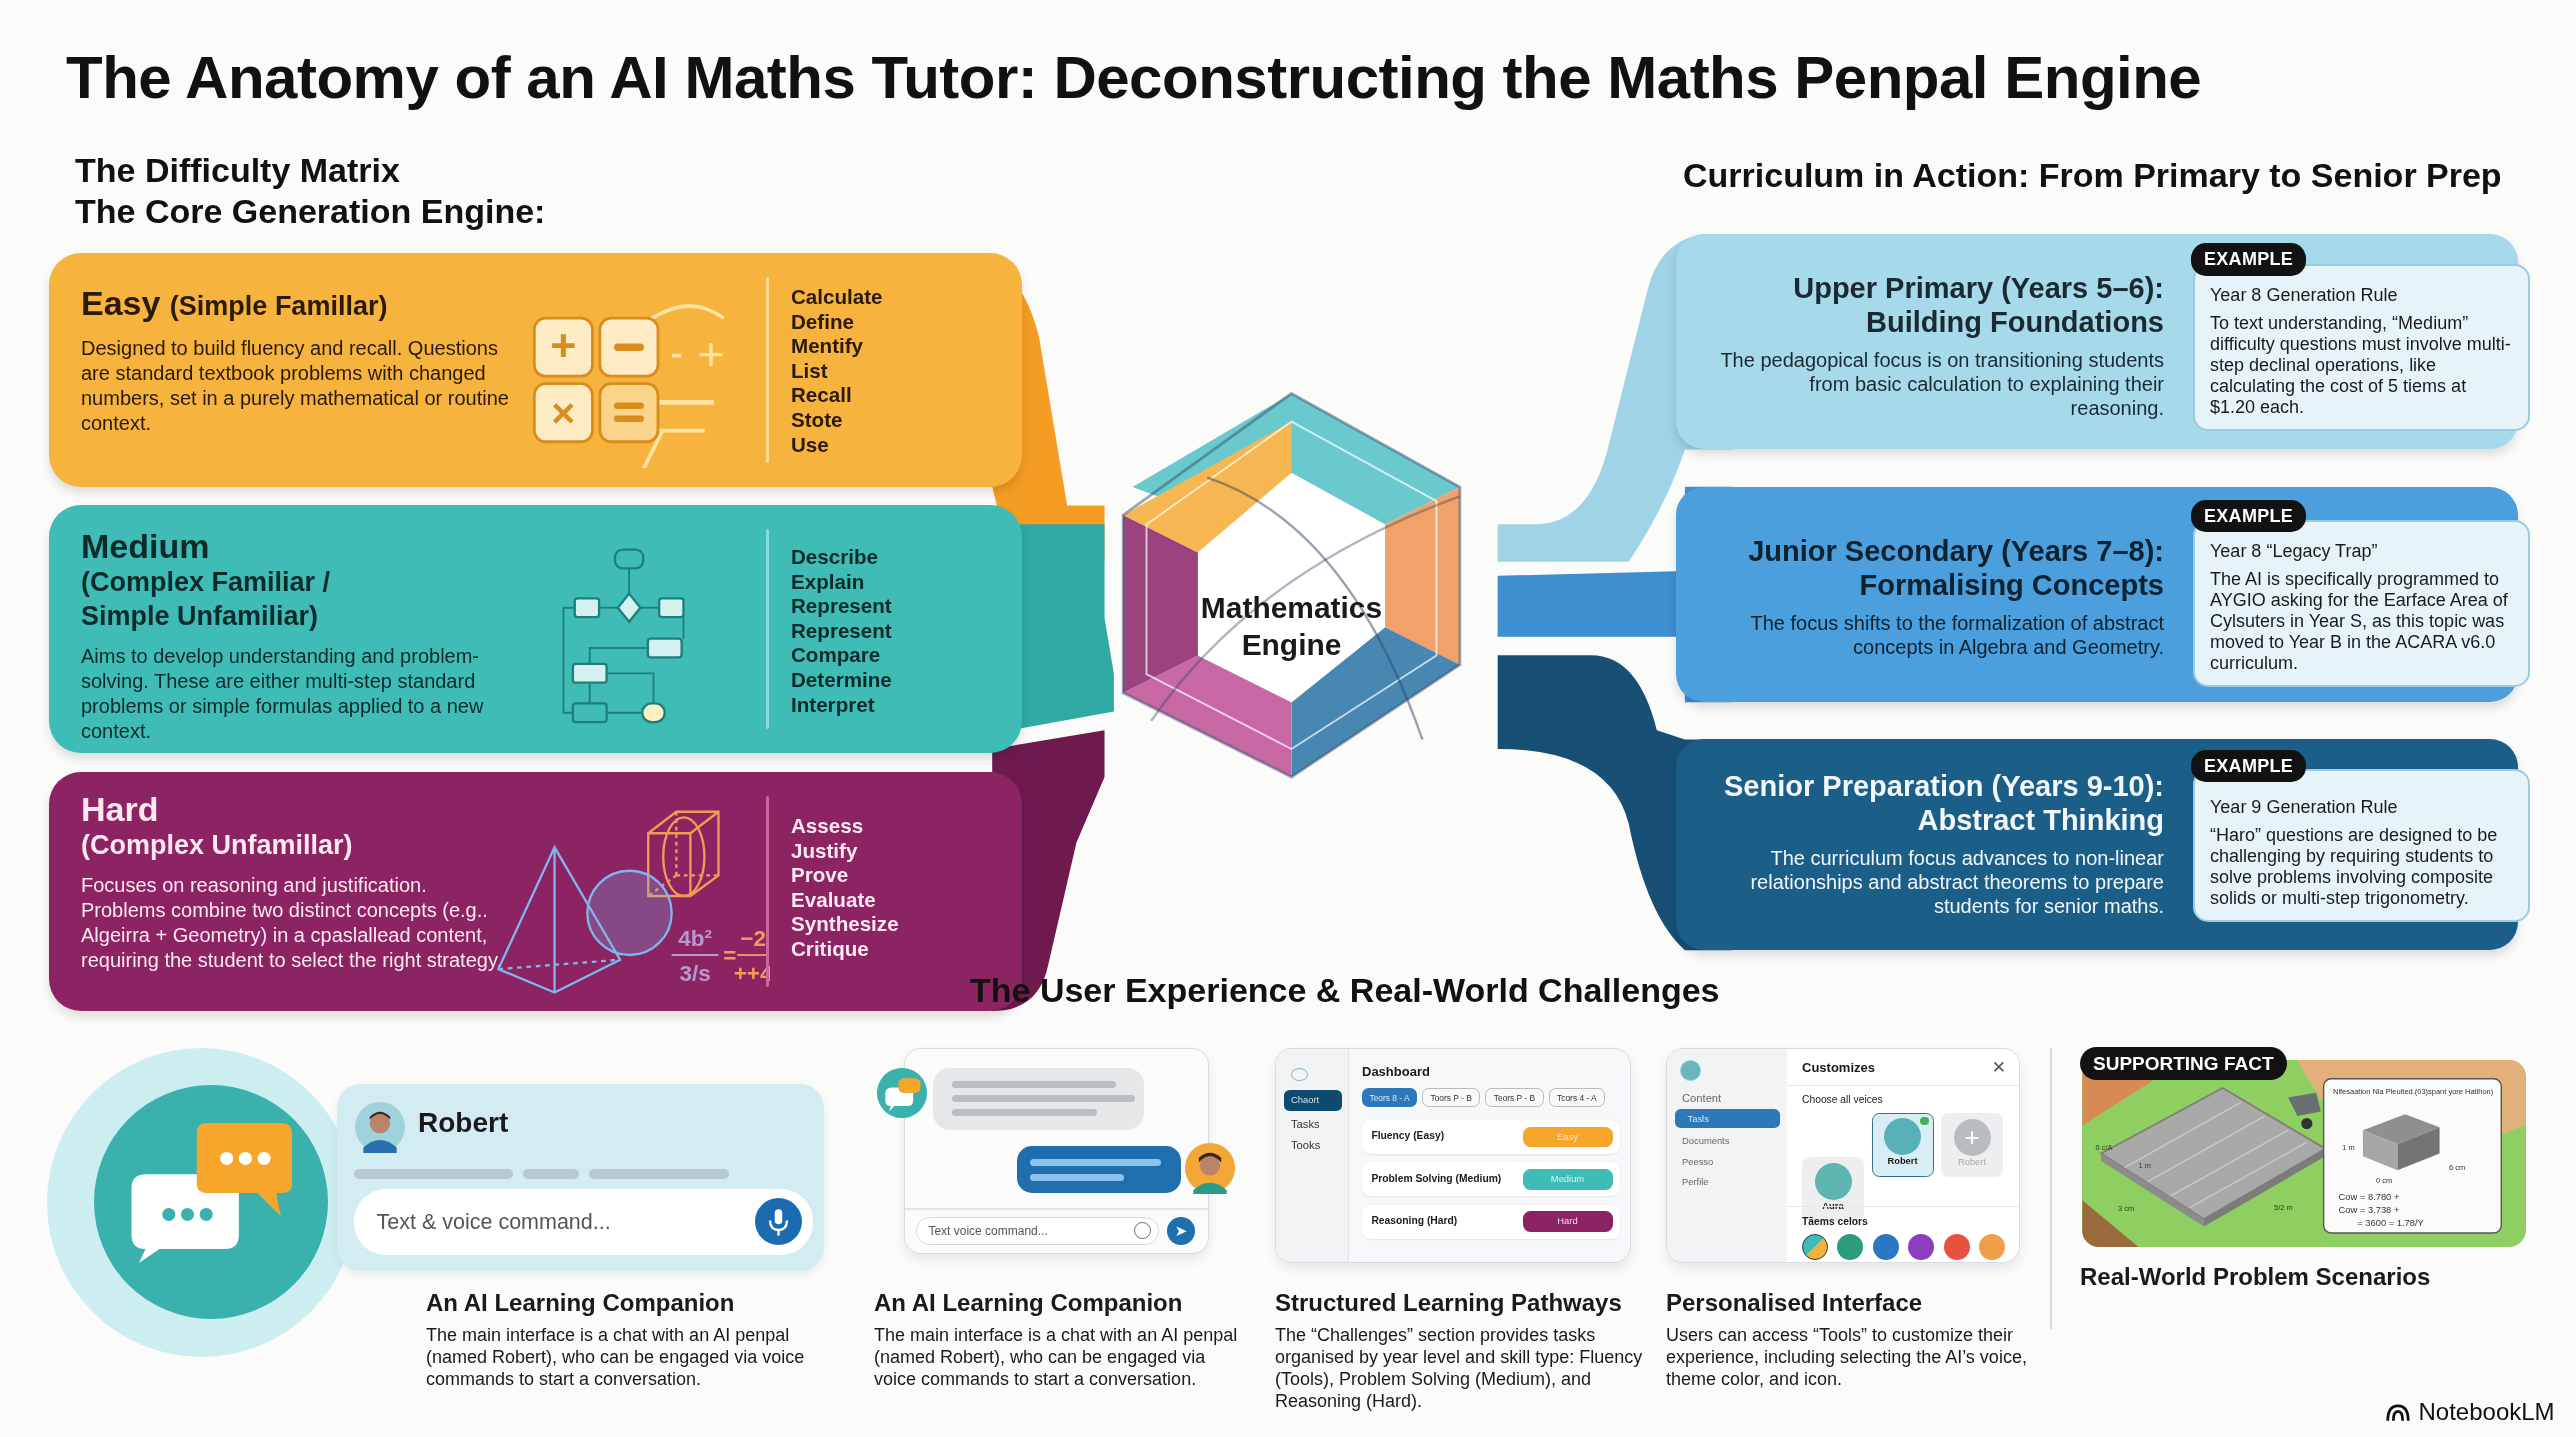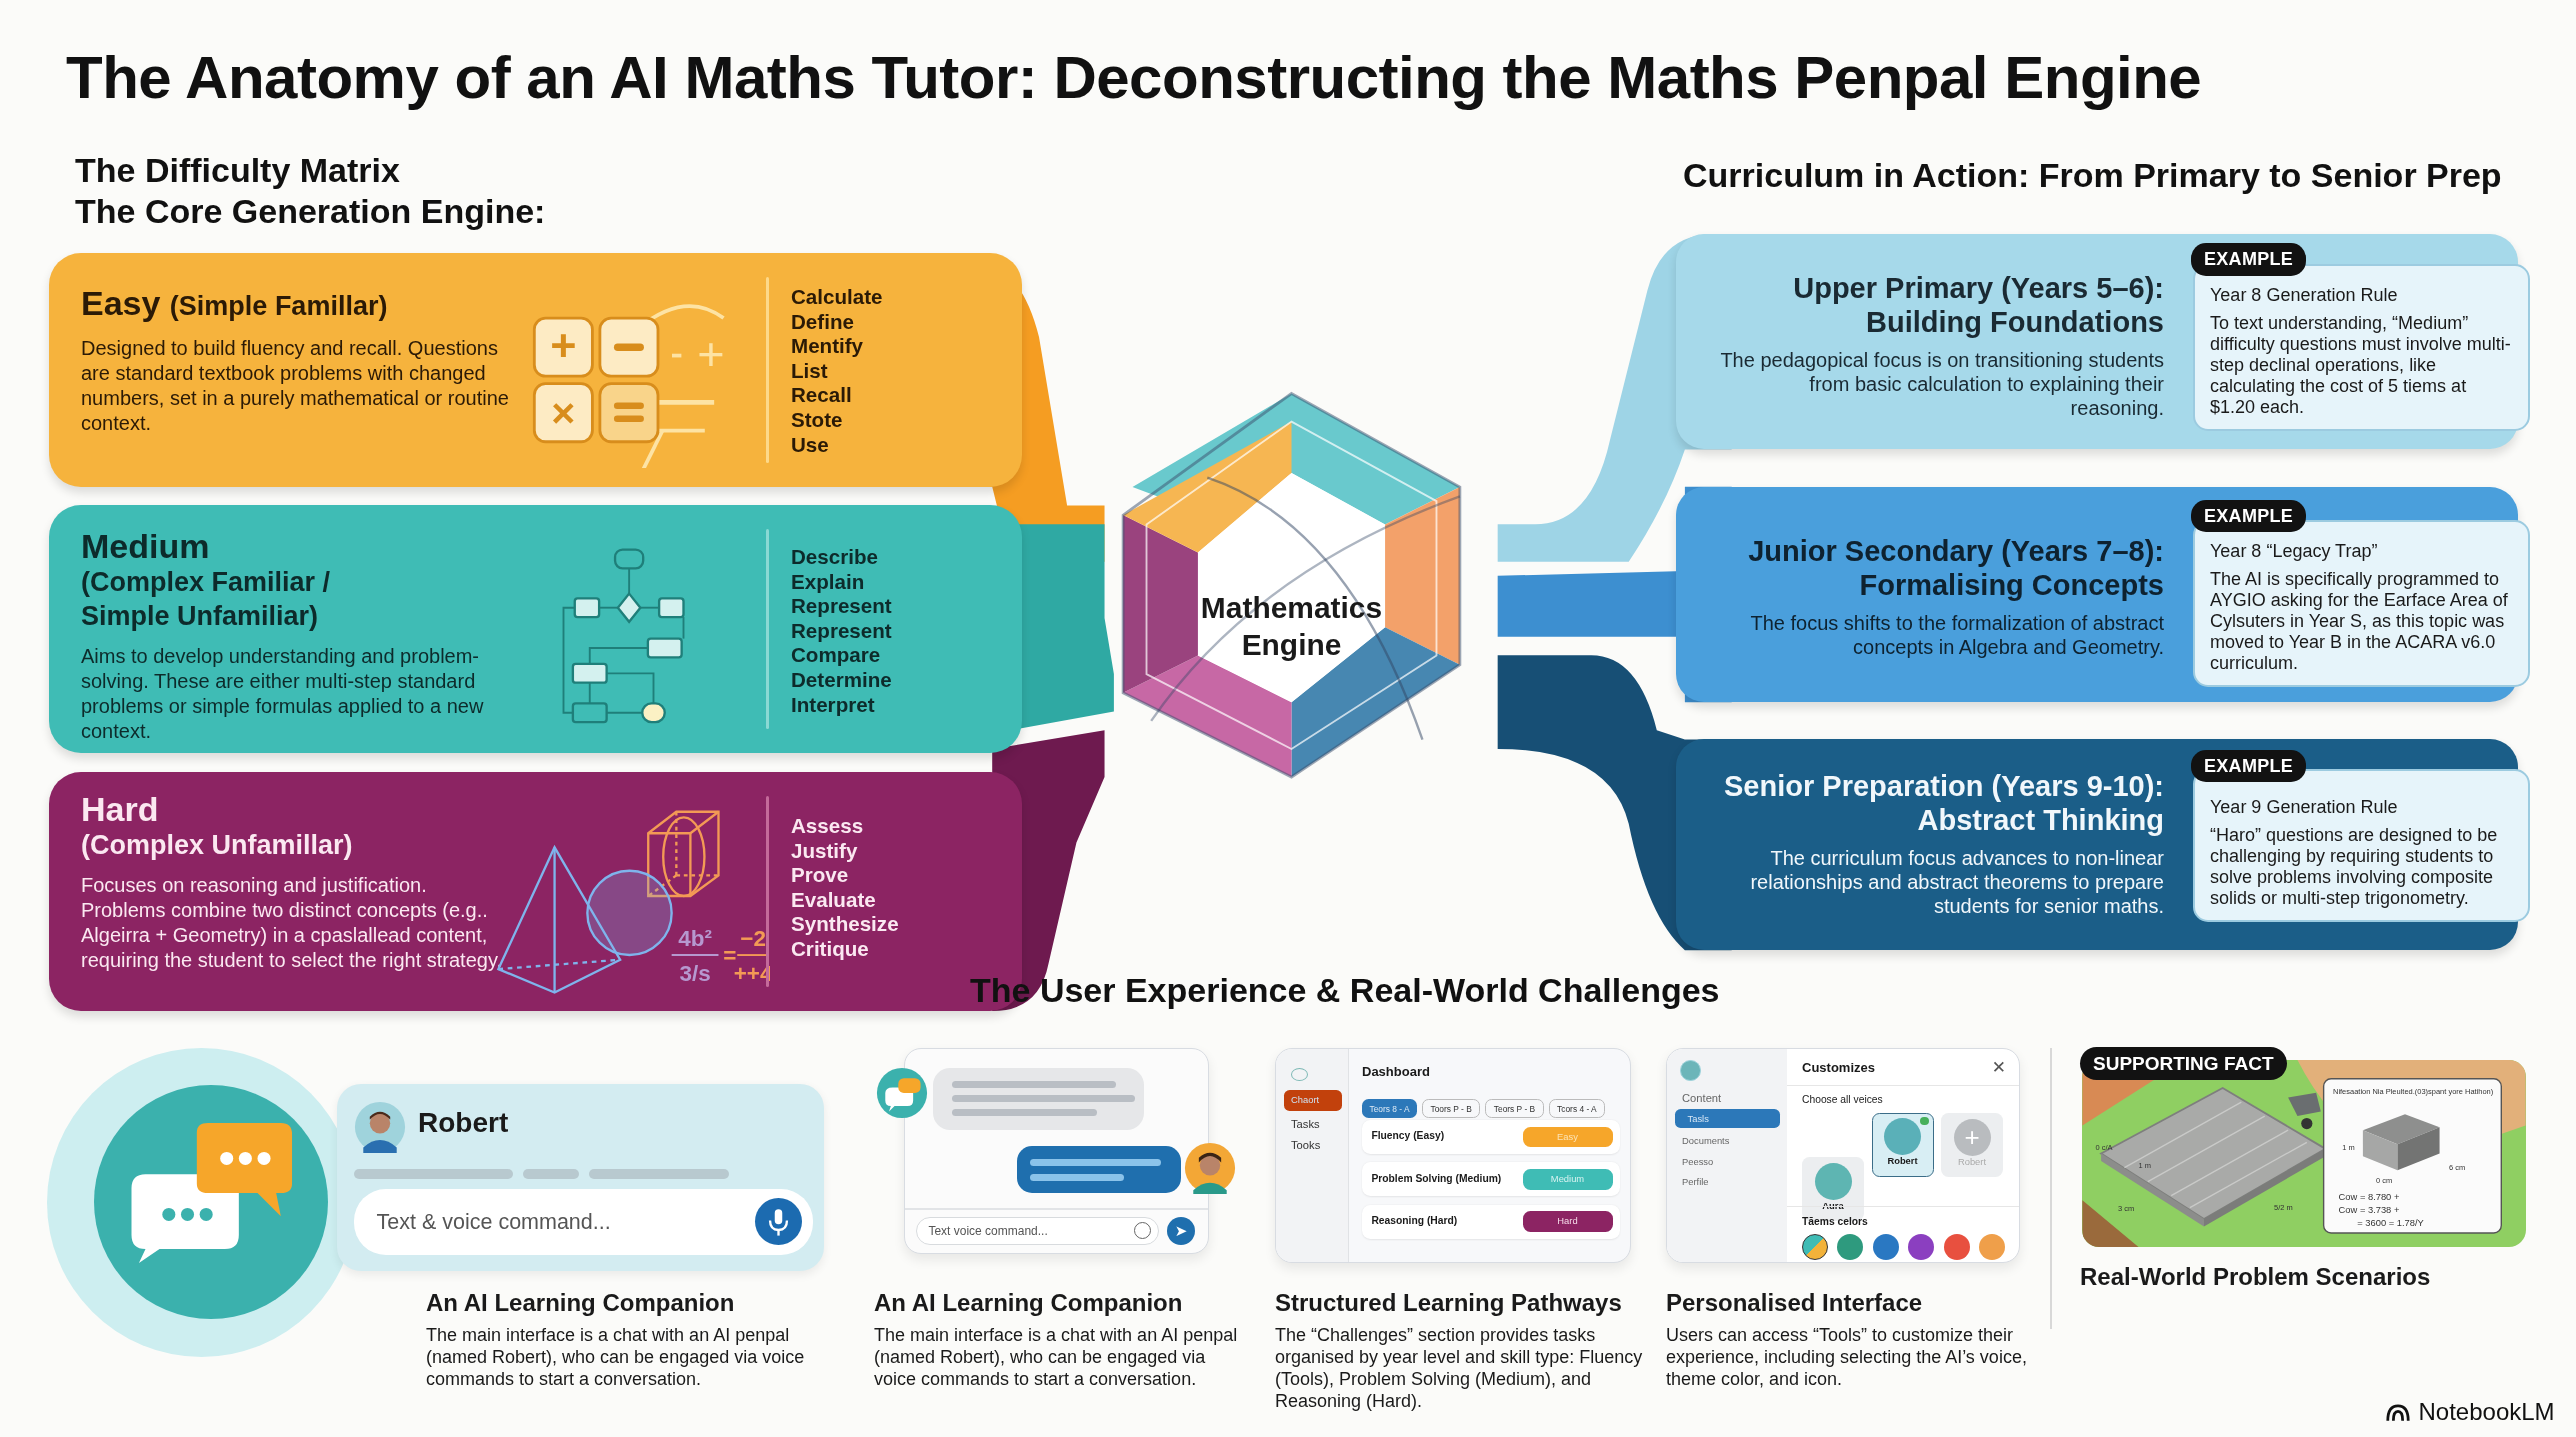--- a/index.html
+++ b/index.html
@@ -318,26 +318,26 @@
   <path d="M10 52 Q28 36 46 52 L46 56 L10 56 Z" fill="#2a9a8a"></path>
 </svg>
 <div class="abs" style="left:874px; top:1288px; width:374px;">
   <div class="ux-h">An AI Learning Companion</div>
   <div class="ux-p">The main interface is a chat with an AI penpal (named Robert), who can be engaged via voice commands to start a conversation.</div>
 </div>
 
 <div class="mock" style="left:1275px; top:1048px; width:356px; height:215px;">
   <div style="position:absolute; left:0; top:0; width:73px; height:100%; background:#f2f3f5; border-right:0.9px solid #e0e2e5;">
     <div style="position:absolute; left:15px; top:19px; width:17px; height:13px; border:1.9px solid #7fb9b6; border-radius:50%;"></div>
-    <div style="position:absolute; left:7.5px; top:41px; width:58px; height:20.6px; background:#c2410c; border-radius:5.6px; color:#cfe2f3; font-size:9.4px; line-height:20.6px; padding-left:7.5px;">Chaort</div>
+    <div style="position:absolute; left:7.5px; top:41px; width:58px; height:20.6px; background:#0c4a6e; border-radius:5.6px; color:#cfe2f3; font-size:9.4px; line-height:20.6px; padding-left:7.5px;">Chaort</div>
     <div class="tiny" style="position:absolute; left:15px; top:69px;">Tasks</div>
     <div class="tiny" style="position:absolute; left:15px; top:90px;">Tooks</div>
   </div>
   <div style="position:absolute; left:86px; top:15px; font-size:13px; font-weight:700;">Dashboard</div>
-  <div style="position:absolute; left:86px; top:50px; display:flex; gap:5px;">
+  <div style="position:absolute; left:86px; top:39px; display:flex; gap:5px;">
     <span style="font-size:8.4px; padding:4.7px 7.5px; border-radius:6.6px; background:#2c78b9; color:#dce9f5;">Teors 8 - A</span>
     <span style="font-size:8.4px; padding:3.7px 7.5px; border-radius:6.6px; border:1.4px solid #bbb; color:#333;">Toors P - B</span>
     <span style="font-size:8.4px; padding:3.7px 7.5px; border-radius:6.6px; border:1.4px solid #bbb; color:#333;">Teors P - B</span>
     <span style="font-size:8.4px; padding:3.7px 7.5px; border-radius:6.6px; border:1.4px solid #bbb; color:#333;">Tcors 4 - A</span>
   </div>
   <div style="position:absolute; left:86px; top:71px; width:258px;">
     <div style="height:34px; background:#fff; border-radius:8.4px; margin-bottom:8.4px; position:relative; box-shadow:0 0.9px 1.9px rgba(0,0,0,0.08);">
       <span style="position:absolute; left:9.4px; top:10.3px; font-size:10.3px; font-weight:700;">Fluency (Easy)</span>
       <span style="position:absolute; right:7.5px; top:6.6px; width:90px; height:20.6px; border-radius:7.5px; background:#f6a62a; color:#fde3b4; font-size:9.4px; text-align:center; line-height:20.6px;">Easy</span>
     </div>

